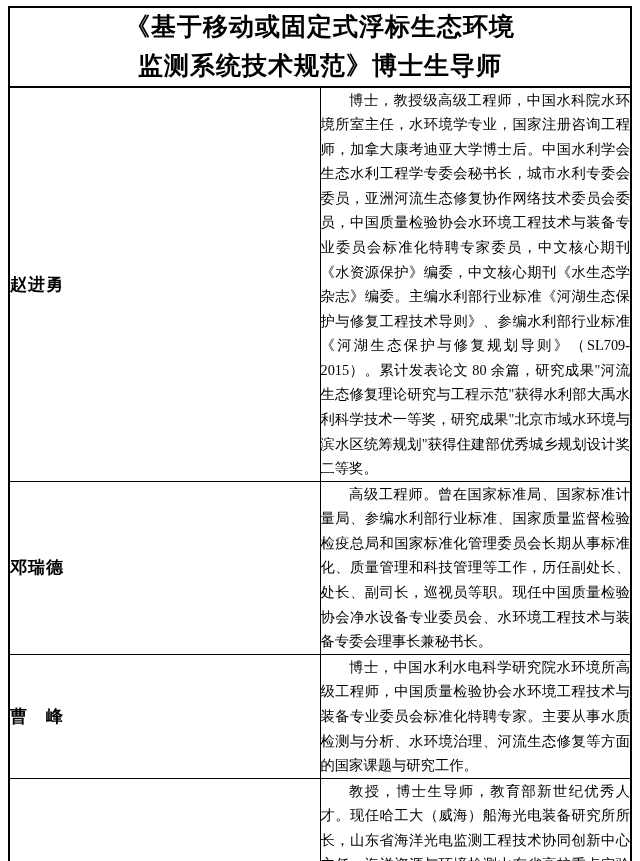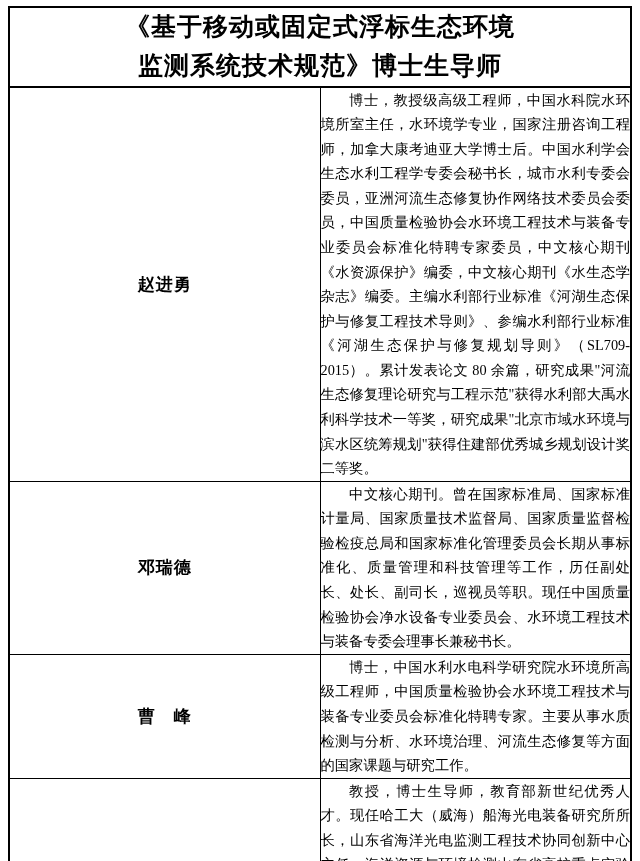--- a/index.html
+++ b/index.html
@@ -38,21 +38,20 @@
   }
   .title-line {
     font-size: 25px;
     font-weight: bold;
     letter-spacing: 1px;
     line-height: 1.55;
     white-space: nowrap;
   }
   .name-cell {
     width: 128px;
-    text-align: center;
     vertical-align: middle;
     font-size: 17px;
     font-weight: bold;
     letter-spacing: 1px;
     border-right: 1px solid #000;
   }
   .bio-cell {
     padding: 10px 12px 10px 13px;
     font-size: 14.3px;
     line-height: 1.72;
@@ -78,21 +77,21 @@
       </tr>
       <tr>
         <td class="name-cell">赵进勇</td>
         <td class="bio-cell">
           <p>博士，教授级高级工程师，中国水科院水环境所室主任，水环境学专业，国家注册咨询工程师，加拿大康考迪亚大学博士后。中国水利学会生态水利工程学专委会秘书长，城市水利专委会委员，亚洲河流生态修复协作网络技术委员会委员，中国质量检验协会水环境工程技术与装备专业委员会标准化特聘专家委员，中文核心期刊《水资源保护》编委，中文核心期刊《水生态学杂志》编委。主编水利部行业标准《河湖生态保护与修复工程技术导则》、参编水利部行业标准《河湖生态保护与修复规划导则》（SL709-2015）。累计发表论文 80 余篇，研究成果"河流生态修复理论研究与工程示范"获得水利部大禹水利科学技术一等奖，研究成果"北京市域水环境与滨水区统筹规划"获得住建部优秀城乡规划设计奖二等奖。</p>
         </td>
       </tr>
       <tr>
         <td class="name-cell">邓瑞德</td>
         <td class="bio-cell">
-          <p>中文核心期刊。曾在国家标准局、国家标准计量局、国家质量技术监督局、国家质量监督检验检疫总局和国家标准化管理委员会长期从事标准化、质量管理和科技管理等工作，历任副处长、处长、副司长，巡视员等职。现任中国质量检验协会净水设备专业委员会、水环境工程技术与装备专委会理事长兼秘书长。</p>
+          <p>高级工程师。曾在国家标准局、国家标准计量局、参编水利部行业标准、国家质量监督检验检疫总局和国家标准化管理委员会长期从事标准化、质量管理和科技管理等工作，历任副处长、处长、副司长，巡视员等职。现任中国质量检验协会净水设备专业委员会、水环境工程技术与装备专委会理事长兼秘书长。</p>
         </td>
       </tr>
       <tr>
         <td class="name-cell">曹　峰</td>
         <td class="bio-cell">
           <p>博士，中国水利水电科学研究院水环境所高级工程师，中国质量检验协会水环境工程技术与装备专业委员会标准化特聘专家。主要从事水质检测与分析、水环境治理、河流生态修复等方面的国家课题与研究工作。</p>
         </td>
       </tr>
       <tr>
         <td class="name-cell">田兆硕</td>

